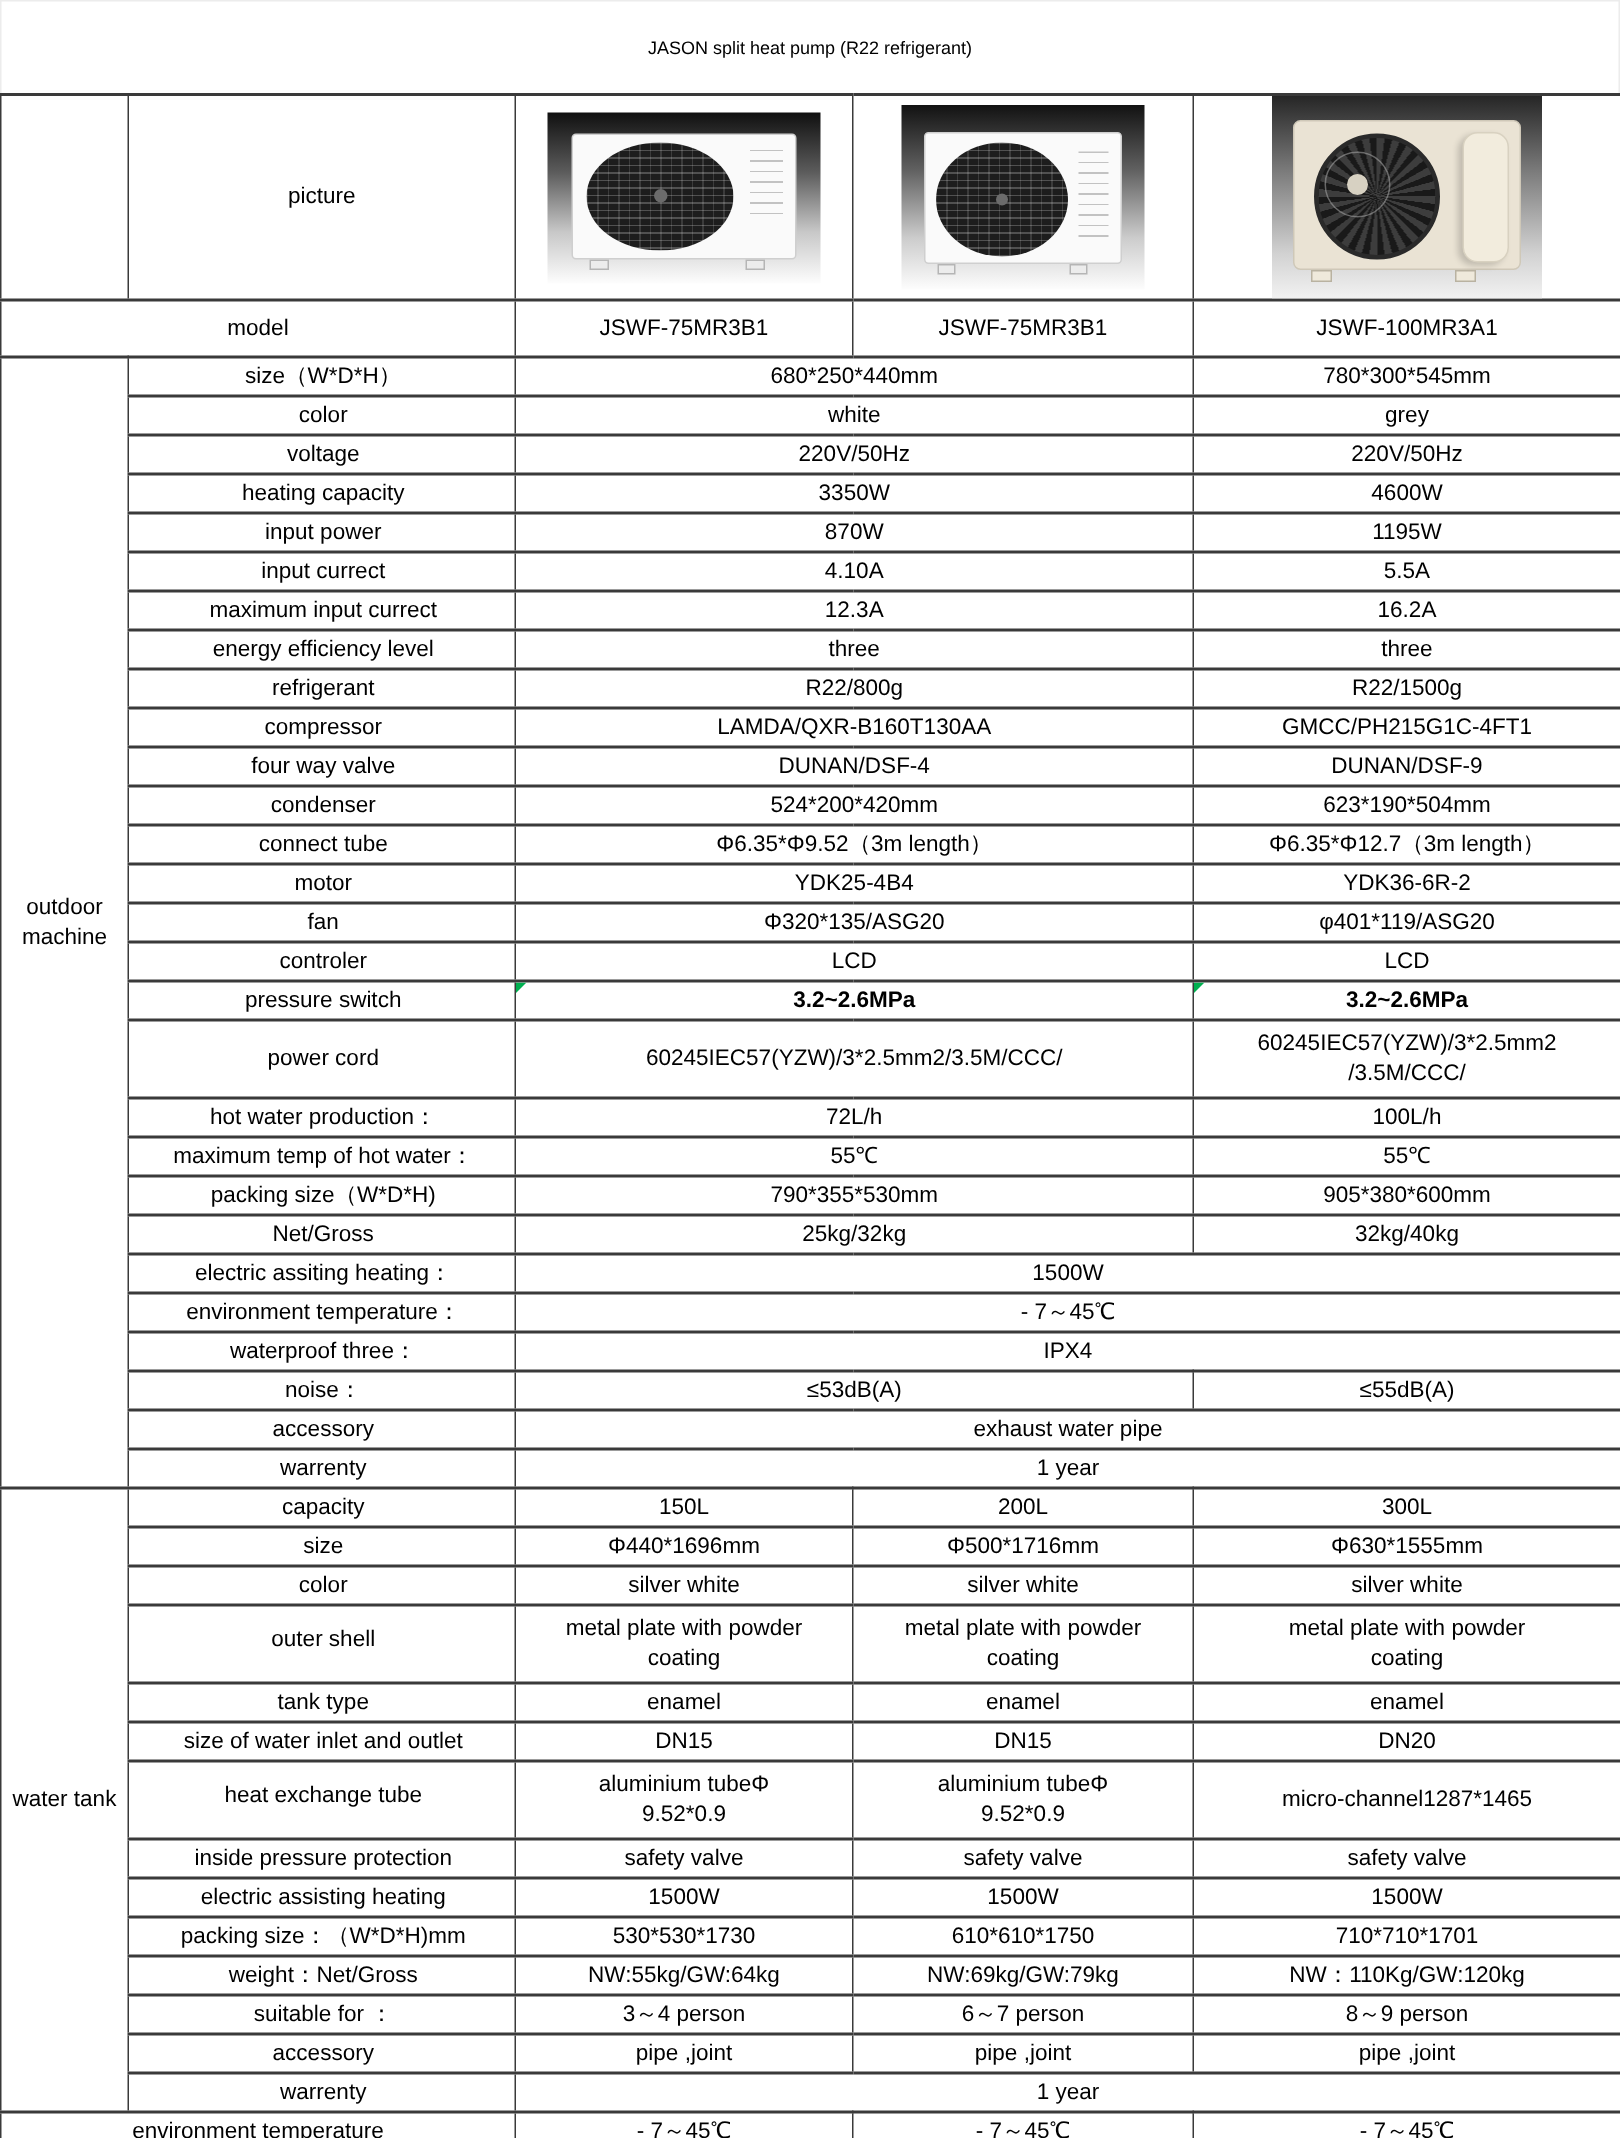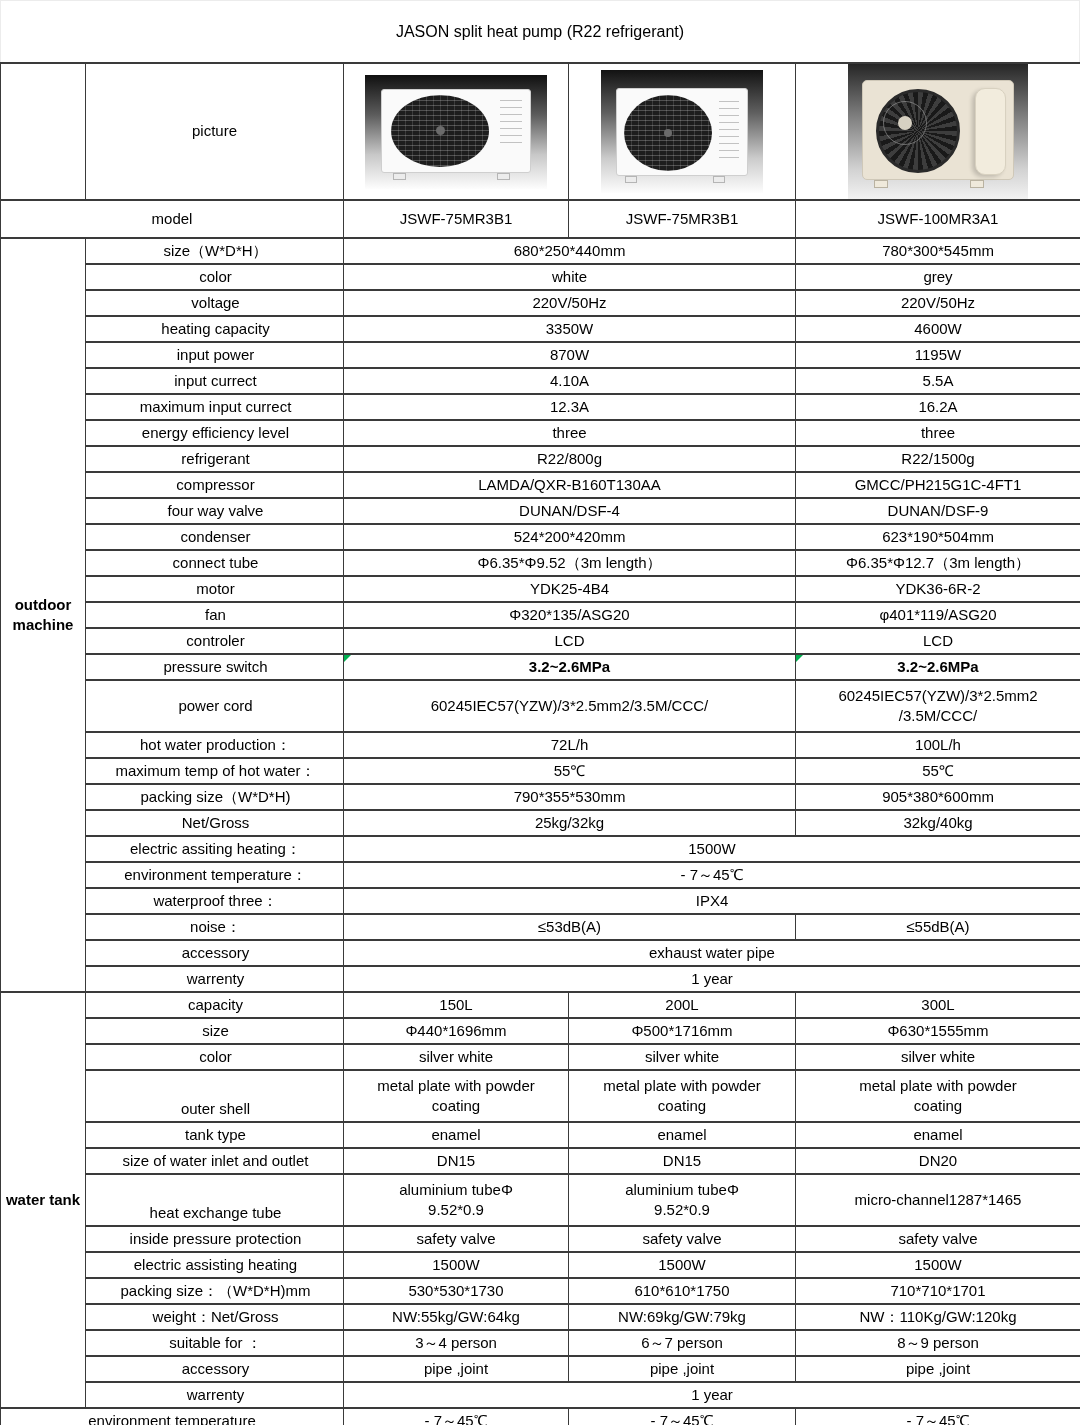--- a/index.html
+++ b/index.html
@@ -1,37 +1,37 @@
 <!DOCTYPE html>
 <html><head>
 <meta charset="utf-8">
 <style>
   * { box-sizing: border-box; }
   body { margin: 0; background: #ffffff; font-family: "Liberation Sans", sans-serif; color: #000; }
   .page { width: 1080px; }
   .title {
     height: 62px; display: flex; align-items: center; justify-content: center;
-    font-size: 16px; border: 1px solid #ececec; border-bottom: none;
+    font-size: 12px; border: 1px solid #ececec; border-bottom: none;
   }
   table { border-collapse: collapse; table-layout: fixed; width: 1080px; }
   td {
     border-left: 1px solid #3a3a3a; border-right: 1px solid #3a3a3a;
     border-top: 2px solid #3a3a3a; border-bottom: 2px solid #3a3a3a;
     font-size: 15px; padding: 0 3px; overflow: hidden; vertical-align: middle;
     line-height: 1.35;
   }
   tr { height: 26px; }
   tr.picture-row { height: 119px; padding-left: 16px; }
   tr.model-row { height: 38px; }
   tr.tall { height: 52px; }
   .lbl { text-align: center; padding-left: 5px; white-space: nowrap; }
   .val { text-align: center; overflow-wrap: anywhere; white-space: pre-line; }
   .center { text-align: center; }
-  .group { text-align: center; padding: 0 4px; font-weight: bold; }
-  .bottom { vertical-align: bottom; padding-bottom: 2px; }
+  .group { text-align: center; padding: 0 4px; }
+  .bottom { vertical-align: bottom; padding-bottom: 18px; }
   .flagcell { position: relative; font-weight: bold; }
   .flag {
     position: absolute; top: 0; left: 0; width: 0; height: 0;
     border-top: 7px solid #00b050; border-right: 7px solid transparent;
   }
   
   .pic { padding: 0; }
   .photo { position: relative; margin: 0 auto; overflow: hidden; }
   .photo .unit { position: absolute; border-radius: 3px; }
   .photo .fan { position: absolute; border-radius: 50%; }

